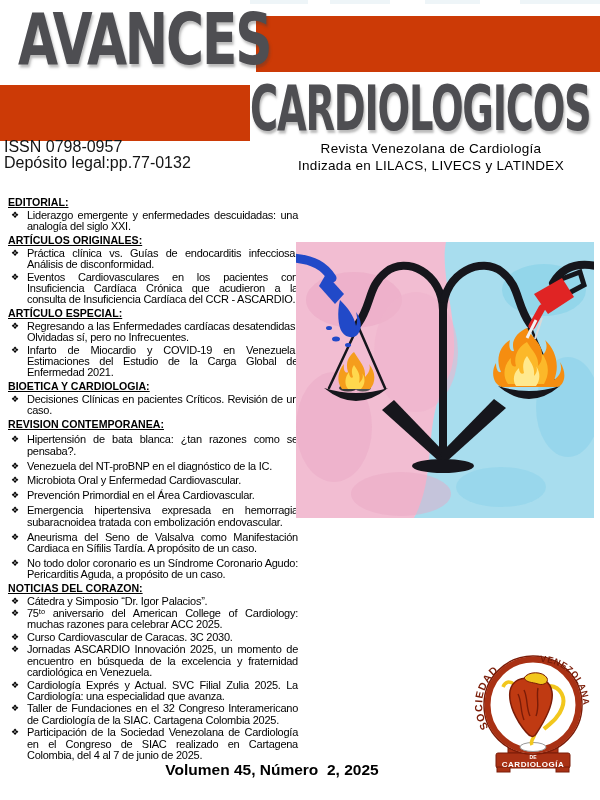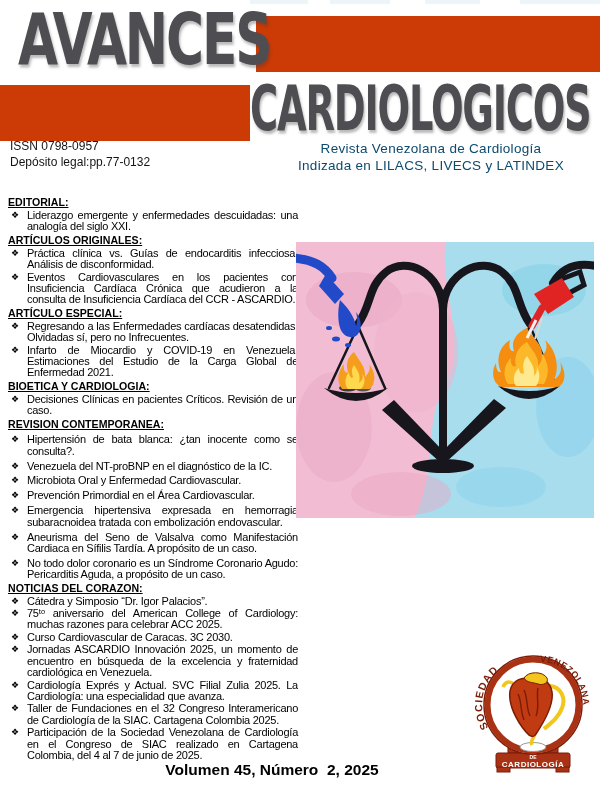--- a/index.html
+++ b/index.html
@@ -15,23 +15,23 @@
     letter-spacing:-3px;color:#4e4e52;transform:scaleX(0.72);transform-origin:left top;
     text-shadow:2px 3px 3px rgba(60,60,60,.35);white-space:nowrap}
   .title-cardio{position:absolute;left:250px;top:79px;margin:0;
     font-family:"DejaVu Sans",sans-serif;font-weight:bold;font-size:62px;line-height:60px;
     letter-spacing:-2px;color:#4e4e52;transform:scaleX(0.62);transform-origin:left top;
     text-shadow:2px 3px 3px rgba(60,60,60,.35);white-space:nowrap}
   .block{position:absolute;background:#cc3a06}
   .block-top{left:256px;top:16px;width:344px;height:56px}
   .block-bottom{left:0;top:85px;width:250px;height:56px}
 
-  .issn{position:absolute;left:10px;top:139px;font-size:12px;line-height:15.5px;color:#141414}
+  .issn{position:absolute;left:4px;top:139px;font-size:16px;line-height:15.5px;color:#141414}
   .subtitle{position:absolute;left:262px;top:141px;width:338px;text-align:center;
-    font-size:13.5px;line-height:16.5px;color:#0c4a6e;letter-spacing:.3px}
+    font-size:13.5px;line-height:16.5px;color:#000000;letter-spacing:.3px}
 
   
   .toc{position:absolute;left:8px;top:195px;width:290px;color:#000000}
   .toc-heading{font-size:10.6px;font-weight:bold;text-decoration:underline;
     line-height:13px;margin-top:1px;letter-spacing:0}
   .toc-item{display:flex;margin-top:1px}
   .toc-item .b{flex:0 0 13px;text-align:left;padding-left:3px;font-size:9px;line-height:11.4px}
   .toc-item .t{flex:1;font-size:11px;line-height:11.4px;letter-spacing:-0.25px;
     text-align:justify;padding-left:3px}
   .sp .toc-item{margin-top:3.5px}
@@ -105,21 +105,21 @@
       <div class="toc-item">
         <span class="b">❖</span>
         <span class="t">Decisiones Clínicas en pacientes Críticos. Revisión de un caso.</span>
       </div>
     </div>
 
     <div class="toc-sec sp">
       <div class="toc-heading">REVISION CONTEMPORANEA:</div>
       <div class="toc-item">
         <span class="b">❖</span>
-        <span class="t">Hipertensión de bata blanca: ¿tan inocente como se consulta?.</span>
+        <span class="t">Hipertensión de bata blanca: ¿tan razones como se pensaba?.</span>
       </div>
       <div class="toc-item">
         <span class="b">❖</span>
         <span class="t">Venezuela del NT-proBNP en el diagnóstico de la IC.</span>
       </div>
       <div class="toc-item">
         <span class="b">❖</span>
         <span class="t">Microbiota Oral y Enfermedad Cardiovascular.</span>
       </div>
       <div class="toc-item">

